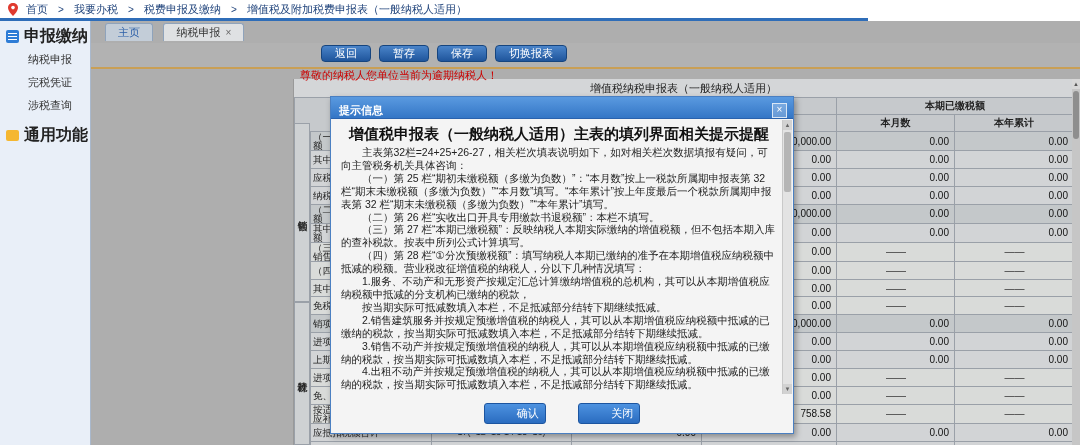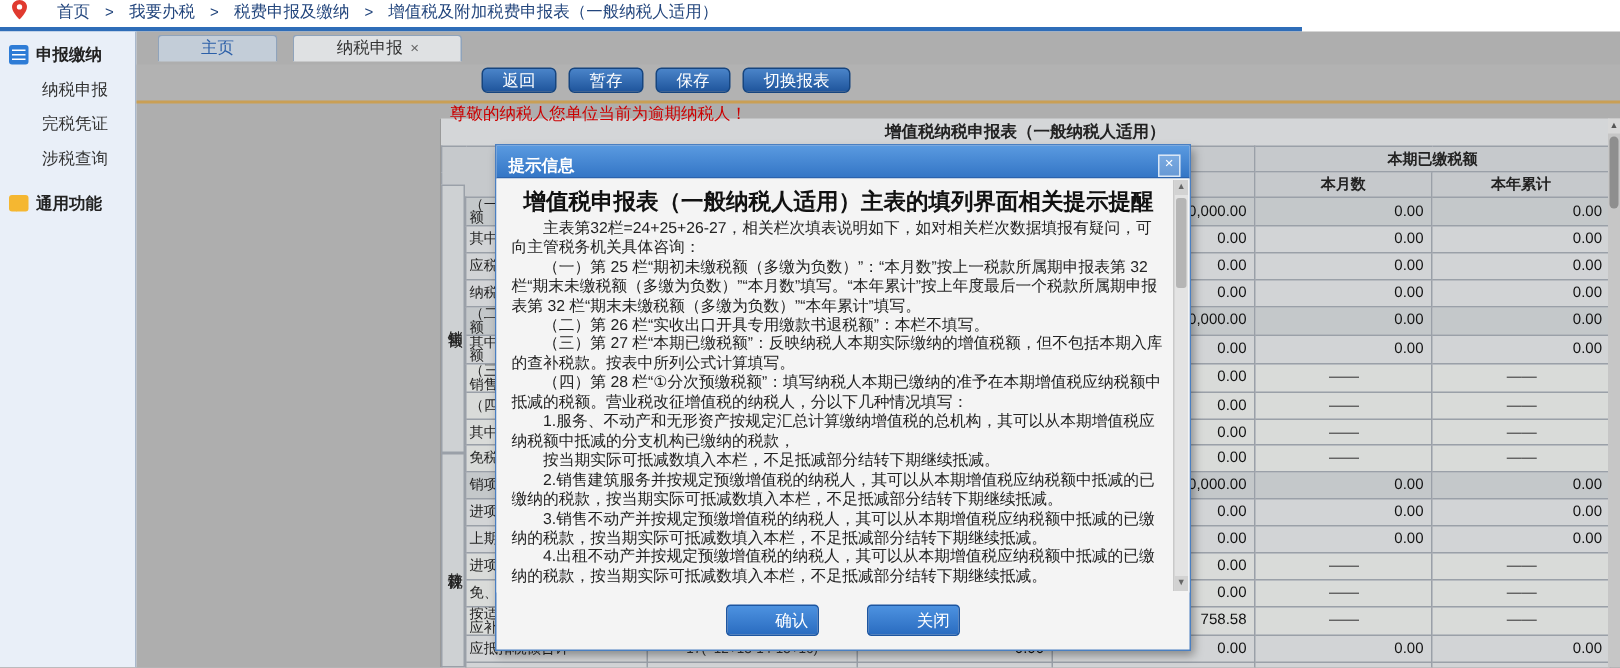--- a/index.html
+++ b/index.html
@@ -1,52 +1,52 @@
 <!DOCTYPE html>
 <html><head>
 <meta charset="utf-8">
 <style>
   html,body{margin:0;padding:0;background:#888;}
   .page{position:relative;width:1080px;height:445px;background:#ffffff;overflow:hidden;
         font-family:"Liberation Sans","DejaVu Sans",sans-serif;}
 
   
   .topbar{position:absolute;left:0;top:0;width:868px;height:18px;background:#fff;
-          border-bottom:3px solid #2f6db8;display:flex;gap:12px;}
+          border-bottom:3px solid #2f6db8;display:flex;align-items:center;}
   .pin{width:10px;height:13px;margin:0 8px 0 8px;}
   .crumb{font-size:11px;color:#23467d;}
   .crumb .sep{color:#23467d;margin:0 7px;font-size:10px;}
 
   
   .sidebar{position:absolute;left:0;top:21px;width:90px;height:424px;background:#e9eff8;
            border-right:1px solid #a9b8cc;}
-  .side-head{display:flex;align-items:center;gap:5px;padding:7px 0 0 6px;font-size:11px;
+  .side-head{display:flex;align-items:center;gap:5px;padding:7px 0 0 6px;font-size:16px;
              font-weight:bold;color:#222;height:16px;}
   .side-item{font-size:11px;color:#333;padding:8px 0 0 28px;height:15px;cursor:pointer;}
 
   
   .content{position:absolute;left:91px;top:21px;width:989px;height:424px;background:#aeaeae;}
   .tabstrip{position:absolute;left:0;top:2px;height:20px;width:989px;}
-  .tab{display:inline-block;height:17px;line-height:17px;padding:0 28px;font-size:11px;
+  .tab{display:inline-block;height:17px;line-height:17px;padding:0 12px;font-size:11px;
        border:1px solid #8fa3bb;border-bottom:none;border-radius:3px 3px 0 0;margin-left:6px;
        vertical-align:bottom;cursor:pointer;}
   .tab-home{background:#c3cdd8;color:#2b5fa8;margin-left:14px;}
   .tab-active{background:#dfe1e3;color:#333;}
   .tab-close{color:#666;margin-left:5px;font-size:10px;}
   .toolbar{position:absolute;left:0;top:22px;width:989px;height:24px;background:#b2b2b2;}
   .tbtn{position:absolute;top:2px;height:17px;padding:0 13px;border-radius:4px;font-size:11px;
         color:#fff;background:linear-gradient(#4a84c9,#1f559c);border:1px solid #16457f;cursor:pointer;}
   .sepline{position:absolute;left:0;top:46px;width:989px;height:2px;background:#c99f55;}
 
   .notice{position:absolute;left:300px;top:68px;font-size:11px;color:#cc0000;z-index:3;}
 
   
   .form{position:absolute;left:293px;top:79px;width:779px;height:366px;background:#d4d6d8;
         border-left:1px solid #999;z-index:1;}
-  .form-title{height:18px;line-height:18px;text-align:center;font-size:11px;font-weight:bold;color:#222;}
+  .form-title{height:18px;line-height:18px;text-align:center;font-size:11px;font-weight:normal;color:#222;}
   table.grid{border-collapse:collapse;table-layout:fixed;width:779px;}
   .grid th,.grid td{border:1px solid #9aa0a8;overflow:hidden;white-space:nowrap;box-sizing:border-box;}
   .grid th{height:12px;background:#c6c9cc;font-size:10px;font-weight:bold;color:#222;}
   .grid td{height:17.9px;background:#d2d4d6;}
   tr.lead td{background:#c4c8ca;}
   tr.light td{background:#d9dbd9;}
   td.lbl{white-space:normal;font-size:9.5px;line-height:9px;padding:0 2px;color:#222;text-align:left;}
   td.lan{font-size:9px;text-align:center;color:#333;}
   td.num{font-size:10px;text-align:right;padding-right:5px;color:#111;}
   td.num.dash{text-align:center;padding-right:0;color:#333;}

